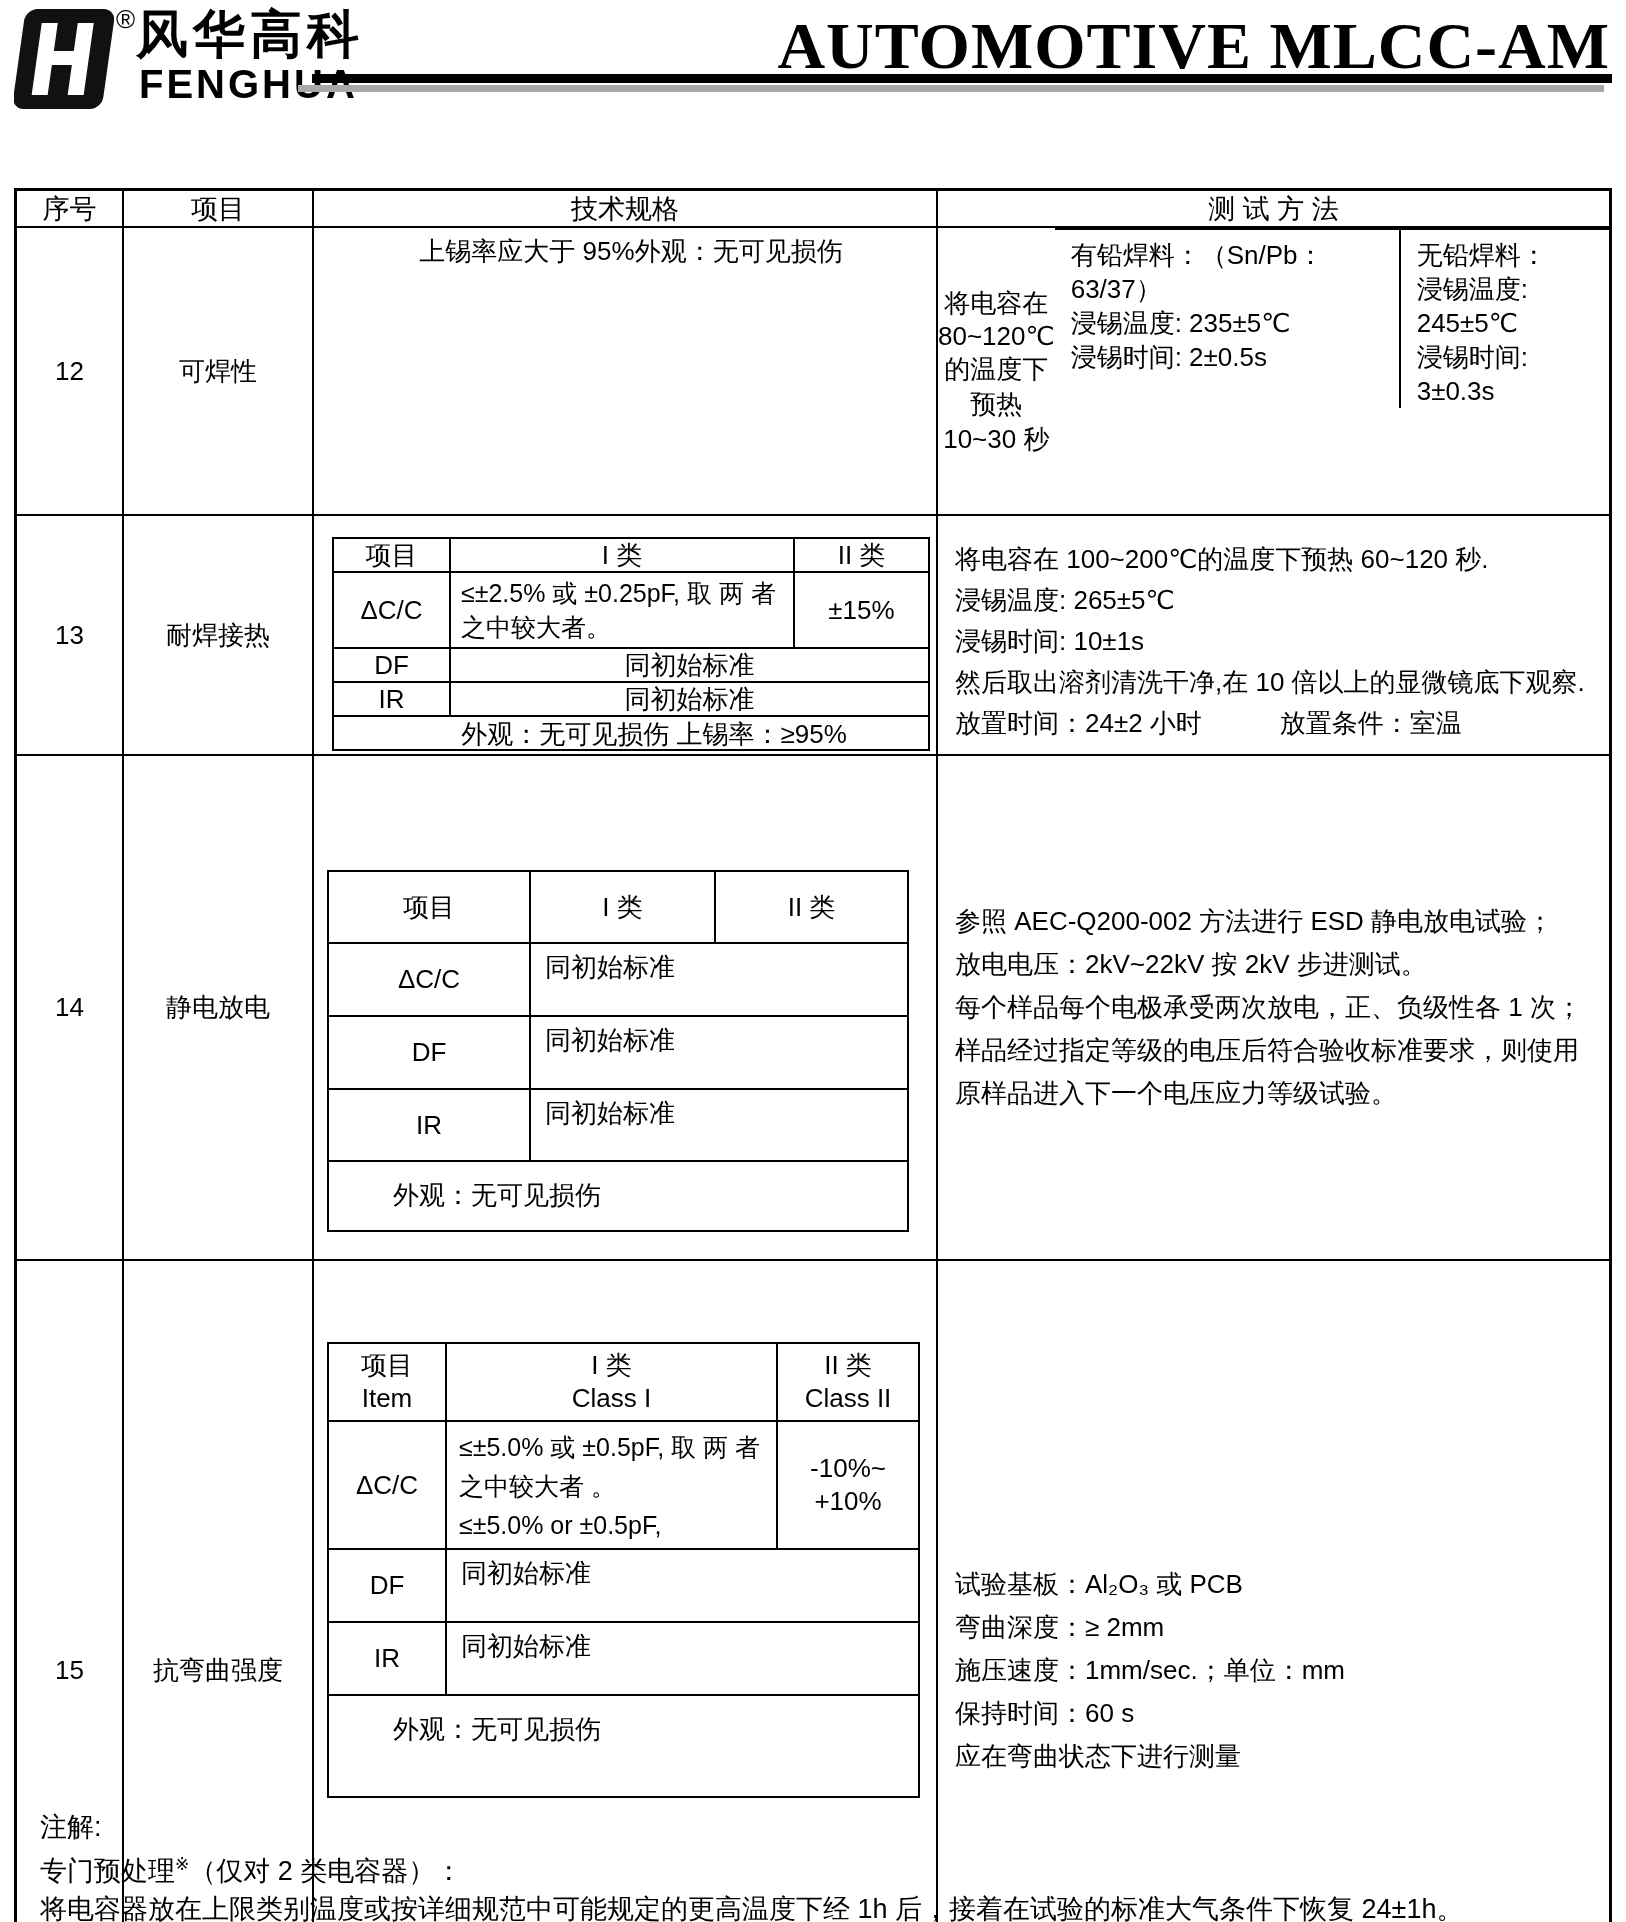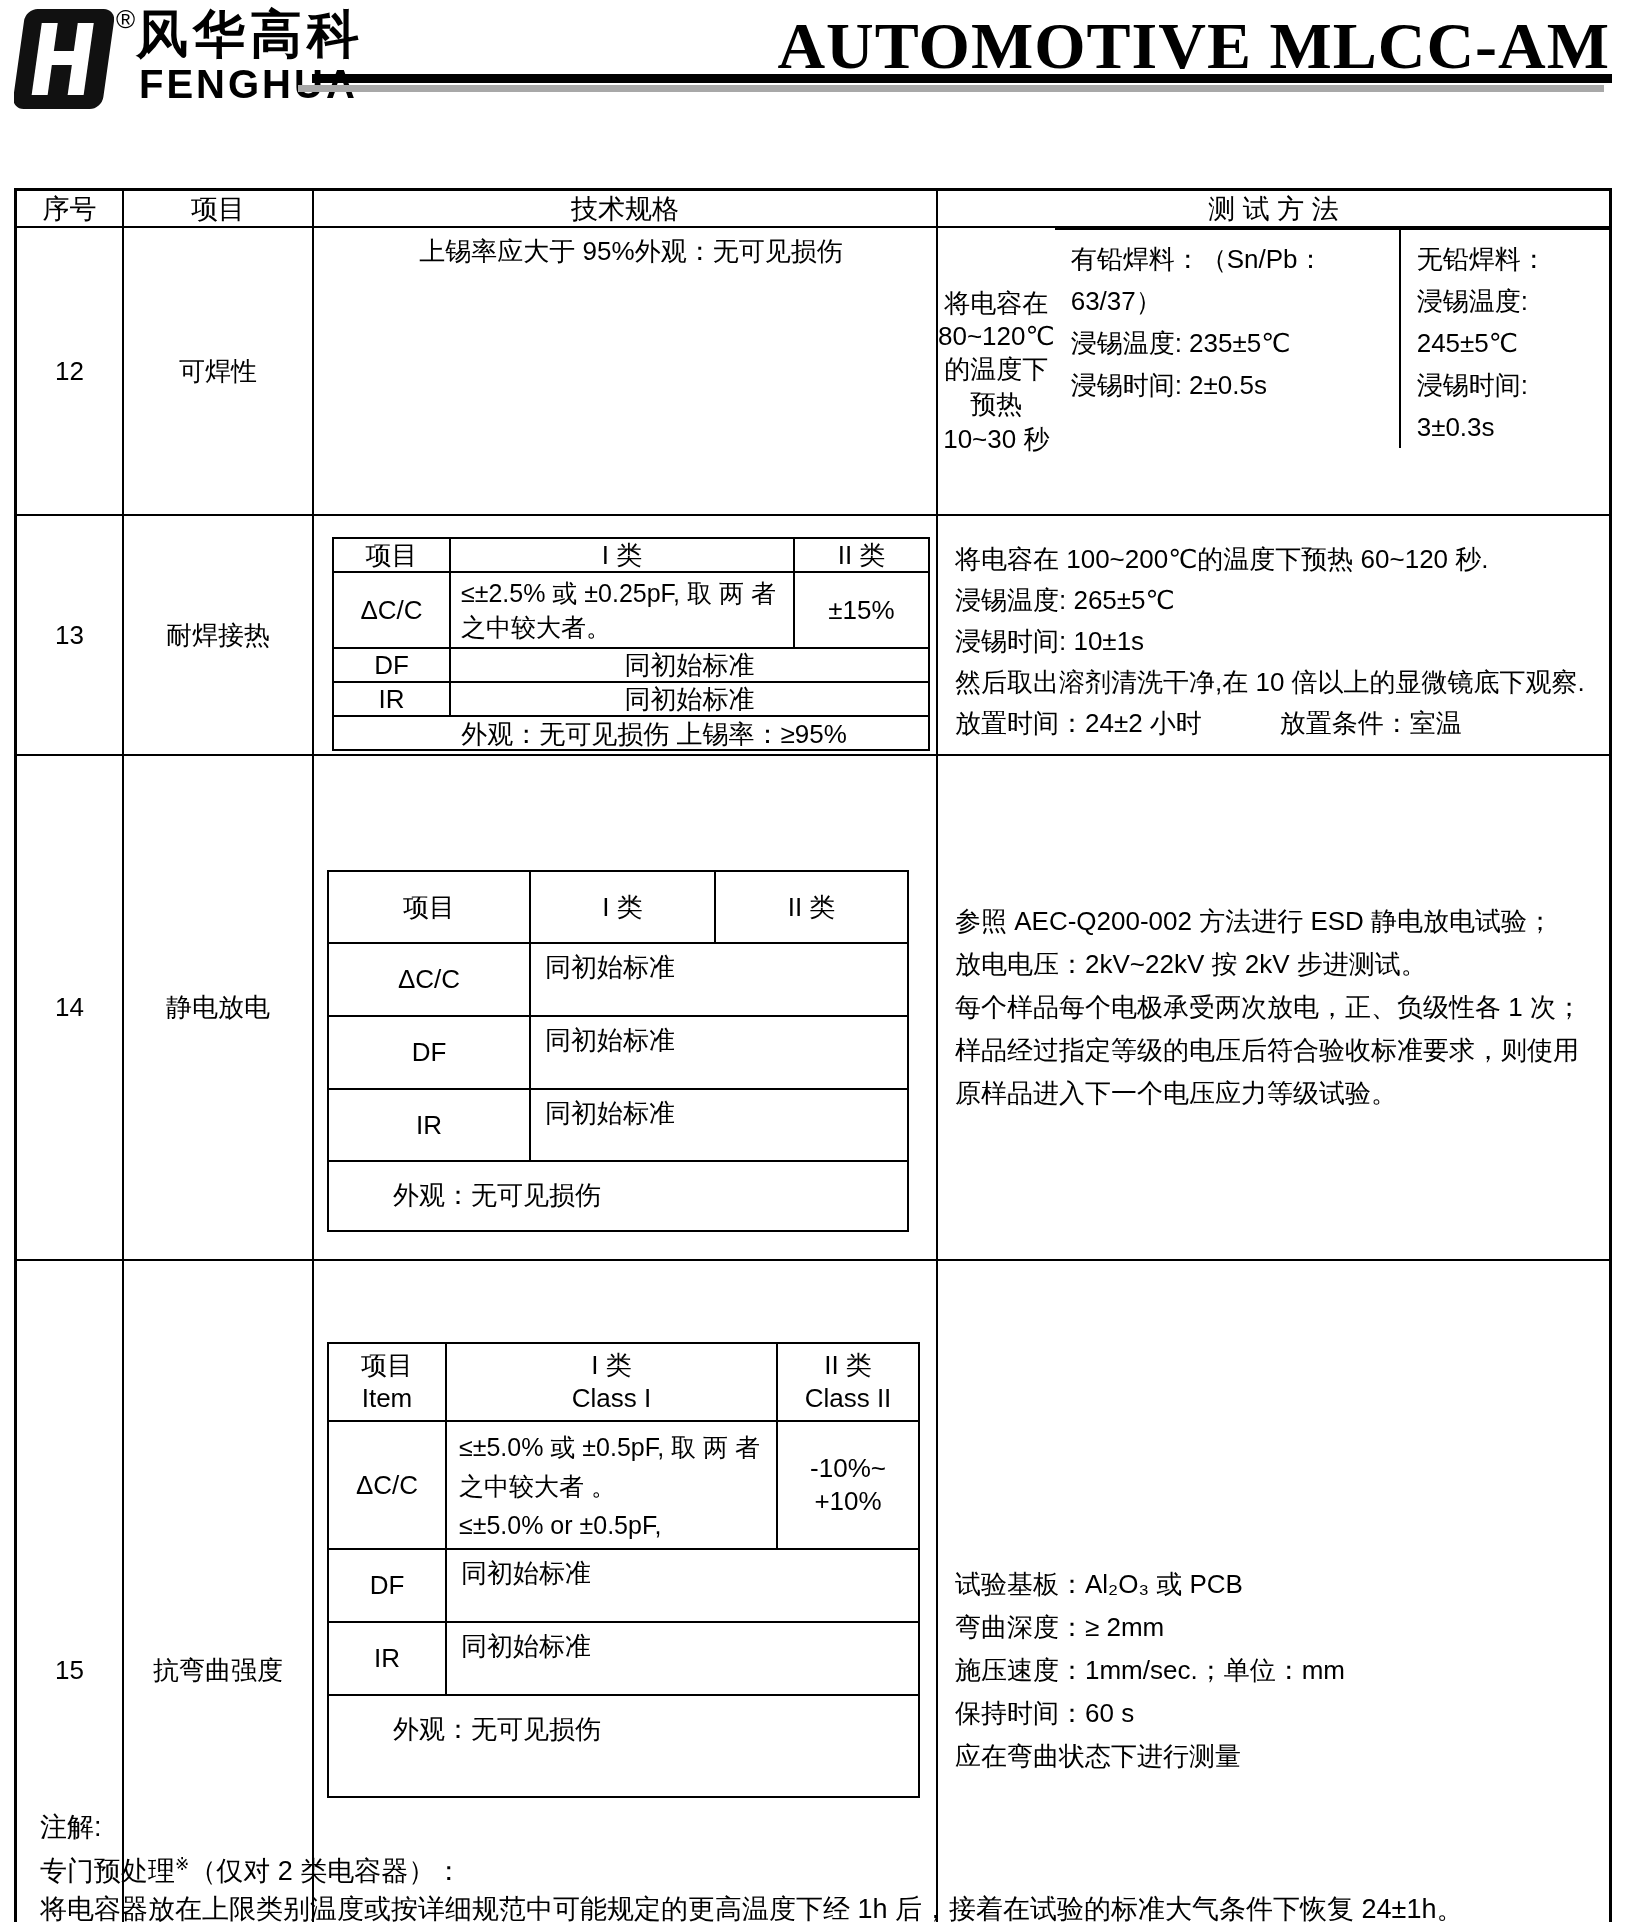--- a/index.html
+++ b/index.html
@@ -23,21 +23,21 @@
   .cell{border-right:2px solid #000;border-bottom:2px solid #000;position:relative;box-sizing:border-box;}
   .cell.last-col{border-right:none;}
   .cell.last-row{border-bottom:none;}
   .center{display:flex;align-items:center;justify-content:center;text-align:center;}
   .th{font-size:27px;}
 
   .spec12{display:flex;flex-direction:row;justify-content:center;padding-left:12px;line-height:46px;}
   .method12{display:flex;flex-direction:row;}
   .method12-top{flex:1;display:flex;align-items:center;justify-content:center;text-align:center;}
   .solder-grid{height:150px;border-top:2px solid #000;display:grid;grid-template-columns:346px 1fr;box-sizing:border-box;}
-  .solder-cell{padding:8px 6px 0 16px;line-height:42px;box-sizing:border-box;}
+  .solder-cell{padding:8px 6px 0 16px;line-height:34px;box-sizing:border-box;}
   .solder-cell.leaded{border-right:2px solid #000;}
 
   
   .nested{position:absolute;border:2px solid #000;display:grid;box-sizing:border-box;background:#fff;}
   .ncell{border-right:2px solid #000;border-bottom:2px solid #000;box-sizing:border-box;position:relative;}
   .ncell.nlast-col{border-right:none;}
   .ncell.nlast-row{border-bottom:none;margin-left:46px;}
   .ncell.val-top{display:block;padding:6px 8px 0 14px;}
 
   .nested13{left:18px;top:21px;width:598px;grid-template-columns:117px 344px 1fr;

